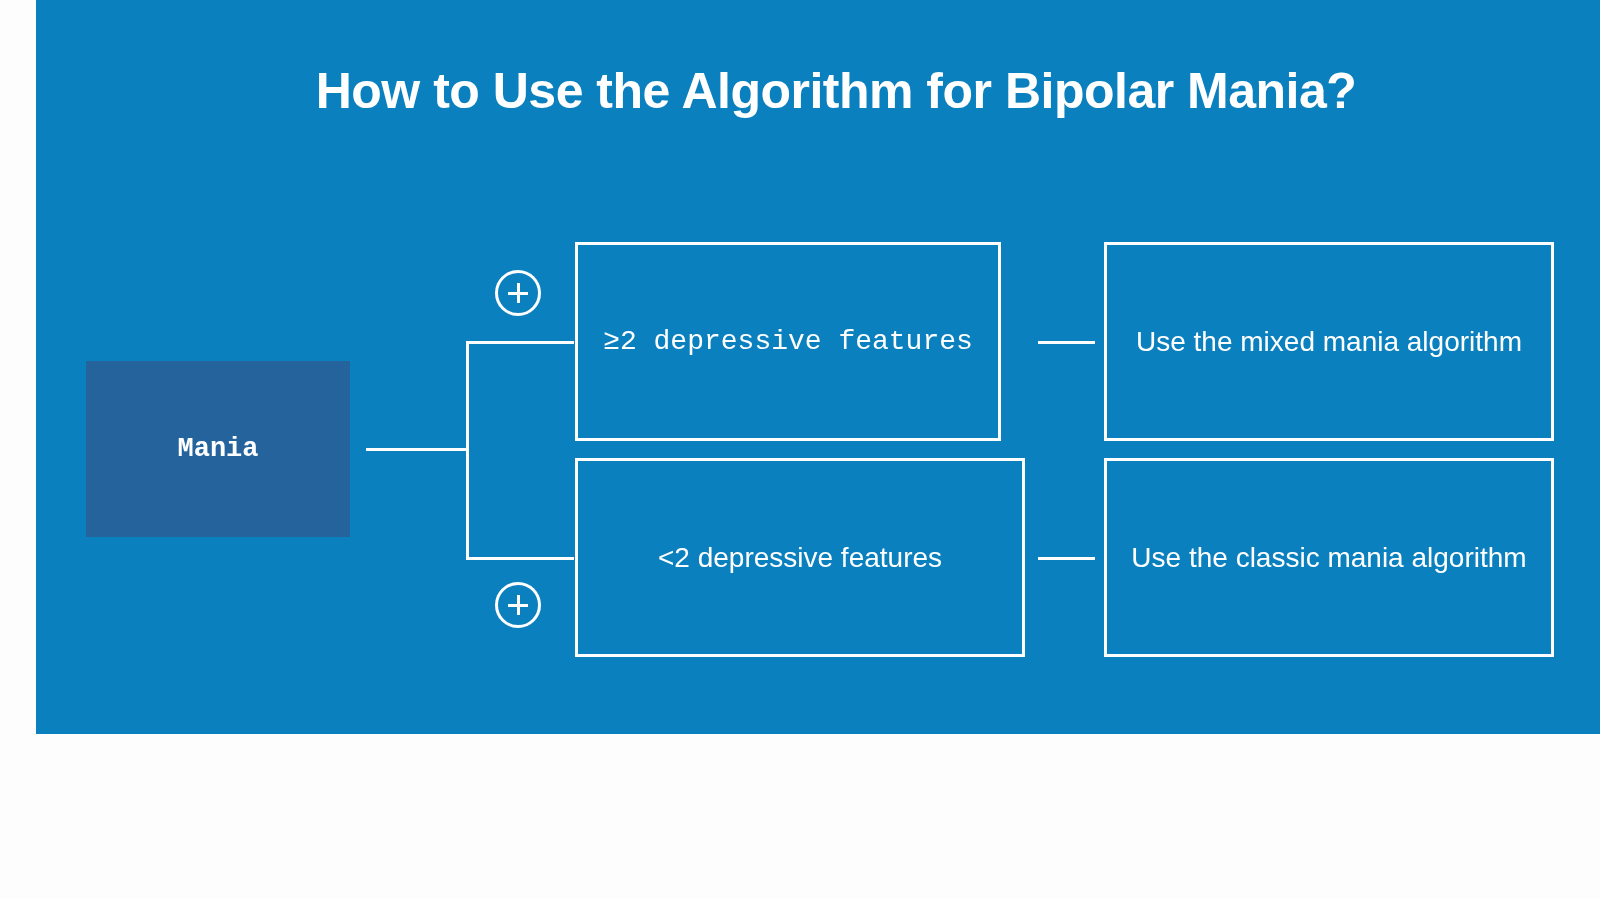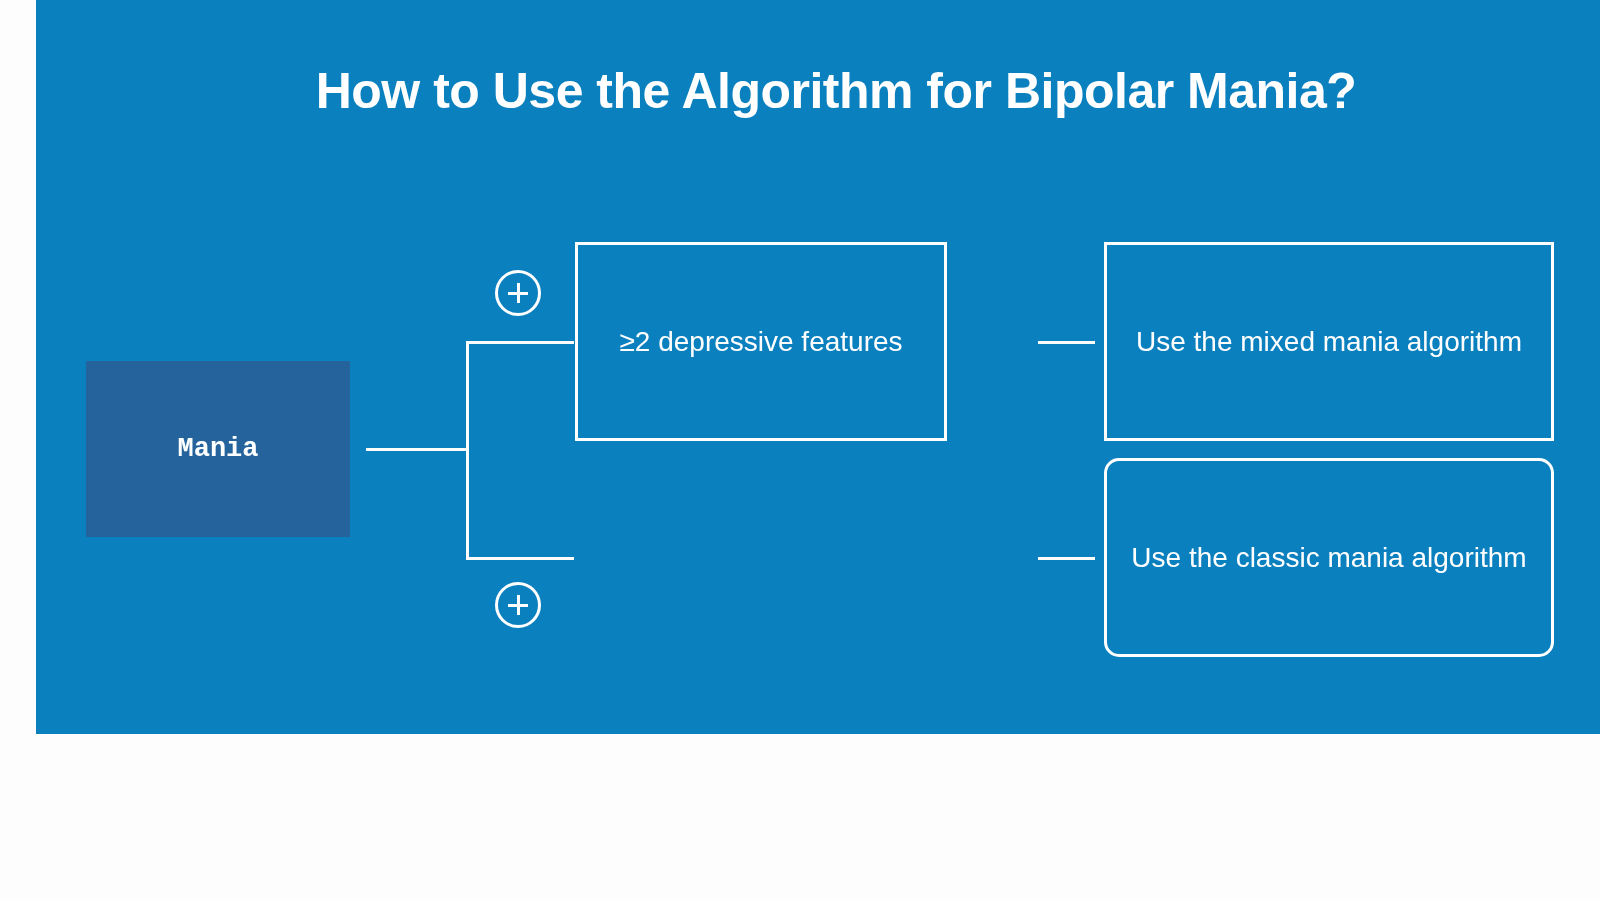--- a/index.html
+++ b/index.html
@@ -114,24 +114,24 @@
     display: flex;
     align-items: center;
     justify-content: center;
     color: #ffffff;
     font-size: 28px;
     line-height: 1.4;
     text-align: center;
     font-family: "Liberation Sans", sans-serif;
     padding: 0 14px;
   }
-  .node-crit-top    { left: 539px;  top: 242px; width: 372px; height: 199px; }
+  .node-crit-top    { left: 539px;  top: 242px; width: 426px; height: 199px; font-family: Liberation Mono, monospace; }
   .node-crit-bottom { left: 539px;  top: 458px; width: 450px; height: 199px; }
   .node-act-top     { left: 1068px; top: 242px; width: 450px; height: 199px; }
-  .node-act-bottom  { left: 1068px; top: 458px; width: 450px; height: 199px; border-radius: 15px; }
+  .node-act-bottom  { left: 1068px; top: 458px; width: 450px; height: 199px; }
 
   
   .footer {
     position: absolute;
     left: 0;
     top: 734px;
     width: 1600px;
     height: 165px;
     background: #fdfdfd;
   }
@@ -154,20 +154,21 @@
     <div class="line h-line branch-top"></div>
     <div class="line h-line branch-bottom"></div>
     <div class="line h-line connect-top"></div>
     <div class="line h-line connect-bottom"></div>
 
     <div class="plus-badge plus-top"></div>
     <div class="plus-badge plus-bottom"></div>
 
     <div class="node node-crit-top">≥2 depressive features</div>
 
+    <div class="node node-crit-bottom">&lt;2 depressive features</div>
 
     <div class="node node-act-top">Use the mixed mania algorithm</div>
 
     <div class="node node-act-bottom">Use the classic mania algorithm</div>
 
   </div>
 
   <div class="footer">
 
     

